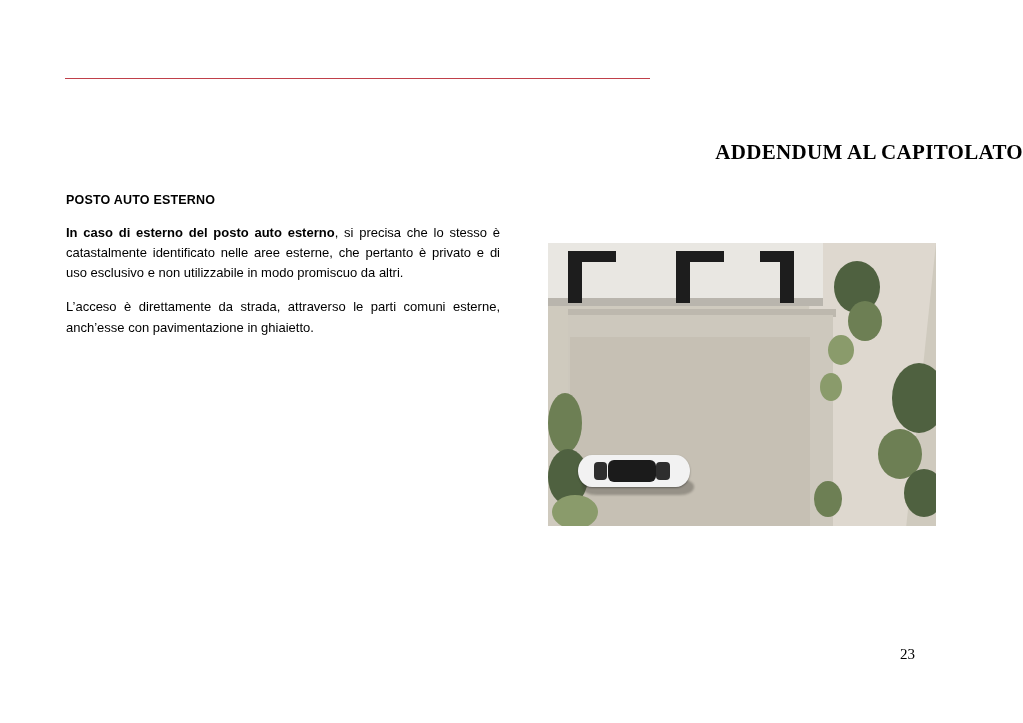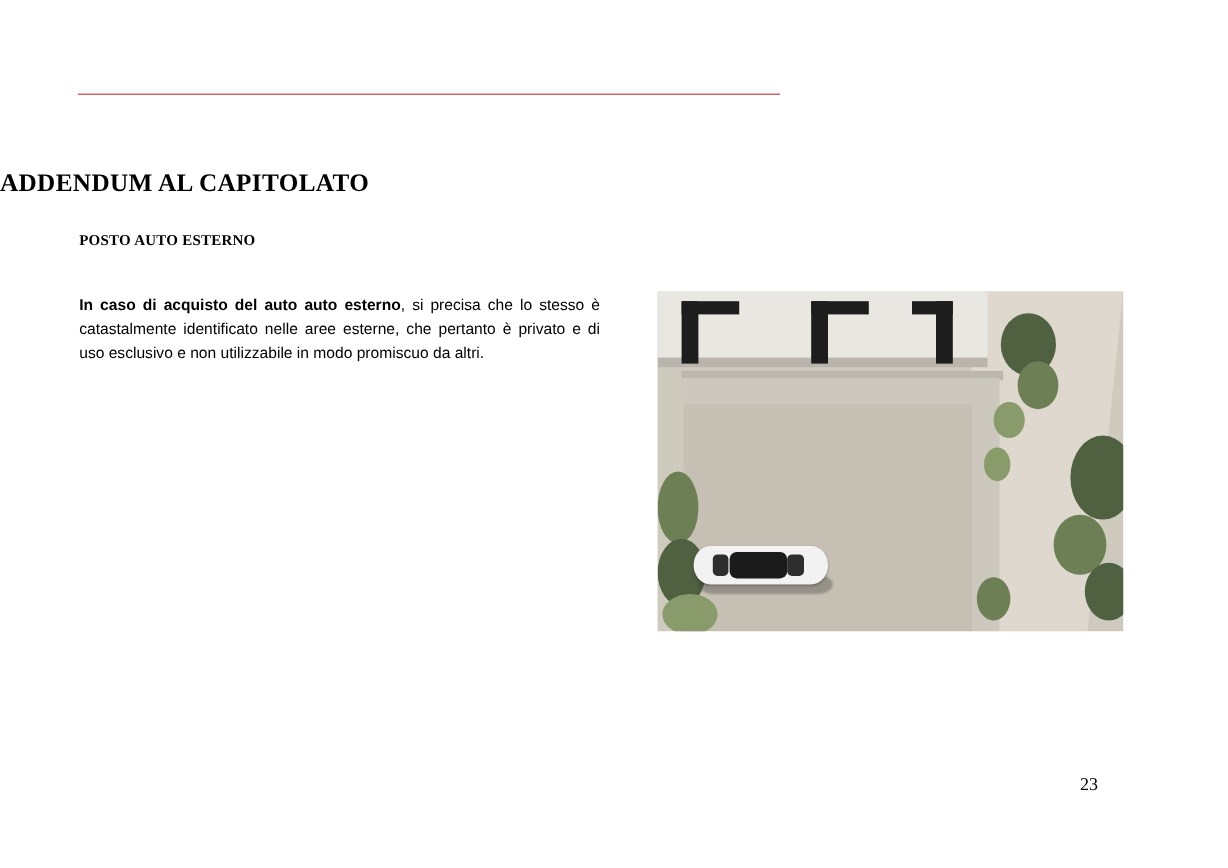--- a/index.html
+++ b/index.html
@@ -86,40 +86,40 @@
     letter-spacing: 1.2px;
     color: #9a9a9a;
   }
 
   
   .doc-title {
     position: absolute;
     top: 140px;
     left: 0;
     width: 1023px;
-    text-align: left;
+    text-align: right;
     font-family: "Liberation Serif", serif;
     font-weight: bold;
     font-size: 21px;
     letter-spacing: 0.3px;
   }
 
   
   .text-col {
     position: absolute;
     top: 193px;
     left: 66px;
     width: 434px;
   }
   .section-head {
-    font-family: Liberation Serif, serif;
+    font-family: Liberation Sans, sans-serif;
     font-weight: bold;
     font-size: 12.5px;
     letter-spacing: 0.2px;
-    margin: 0 0 36px 0;
+    margin: 0 0 16px 0;
   }
   .para {
     font-family: "Liberation Sans", sans-serif;
     font-size: 13px;
     line-height: 1.55;
     text-align: justify;
     margin: 0 0 14px 0;
   }
   .para.first { text-align: justify; }
   .para .lead {
@@ -275,23 +275,24 @@
 
   <div class="header">
     <div class="header-rule"></div>
   </div>
 
   <div class="doc-title">ADDENDUM AL CAPITOLATO</div>
 
   <div class="text-col">
     <p class="section-head">POSTO AUTO ESTERNO</p>
 
-    <p class="para first"><span class="lead">In caso di acquisto del auto auto esterno</span><span>, si precisa che lo stesso è catastalmente identificato nelle aree esterne, che pertanto è privato e di uso esclusivo e non utilizzabile in modo promiscuo da altri.</span></p>
-
-
+    <p class="para first"><span class="lead">In caso di esterno del posto auto esterno</span><span>, si precisa che lo stesso è catastalmente identificato nelle aree esterne, che pertanto è privato e di uso esclusivo e non utilizzabile in modo promiscuo da altri.</span></p>
+
+
+    <p class="para">L’acceso è direttamente da strada, attraverso le parti comuni esterne, anch’esse con pavimentazione in ghiaietto.</p>
   </div>
 
   <div class="photo">
     <div class="ph-sky"></div>
     <div class="ph-drive"></div>
     <div class="ph-building"></div>
     <div class="ph-roofline"></div>
     <div class="ph-pillar ph-p1"></div>
     <div class="ph-pillar ph-p1b"></div>
     <div class="ph-pillar ph-p2"></div>

